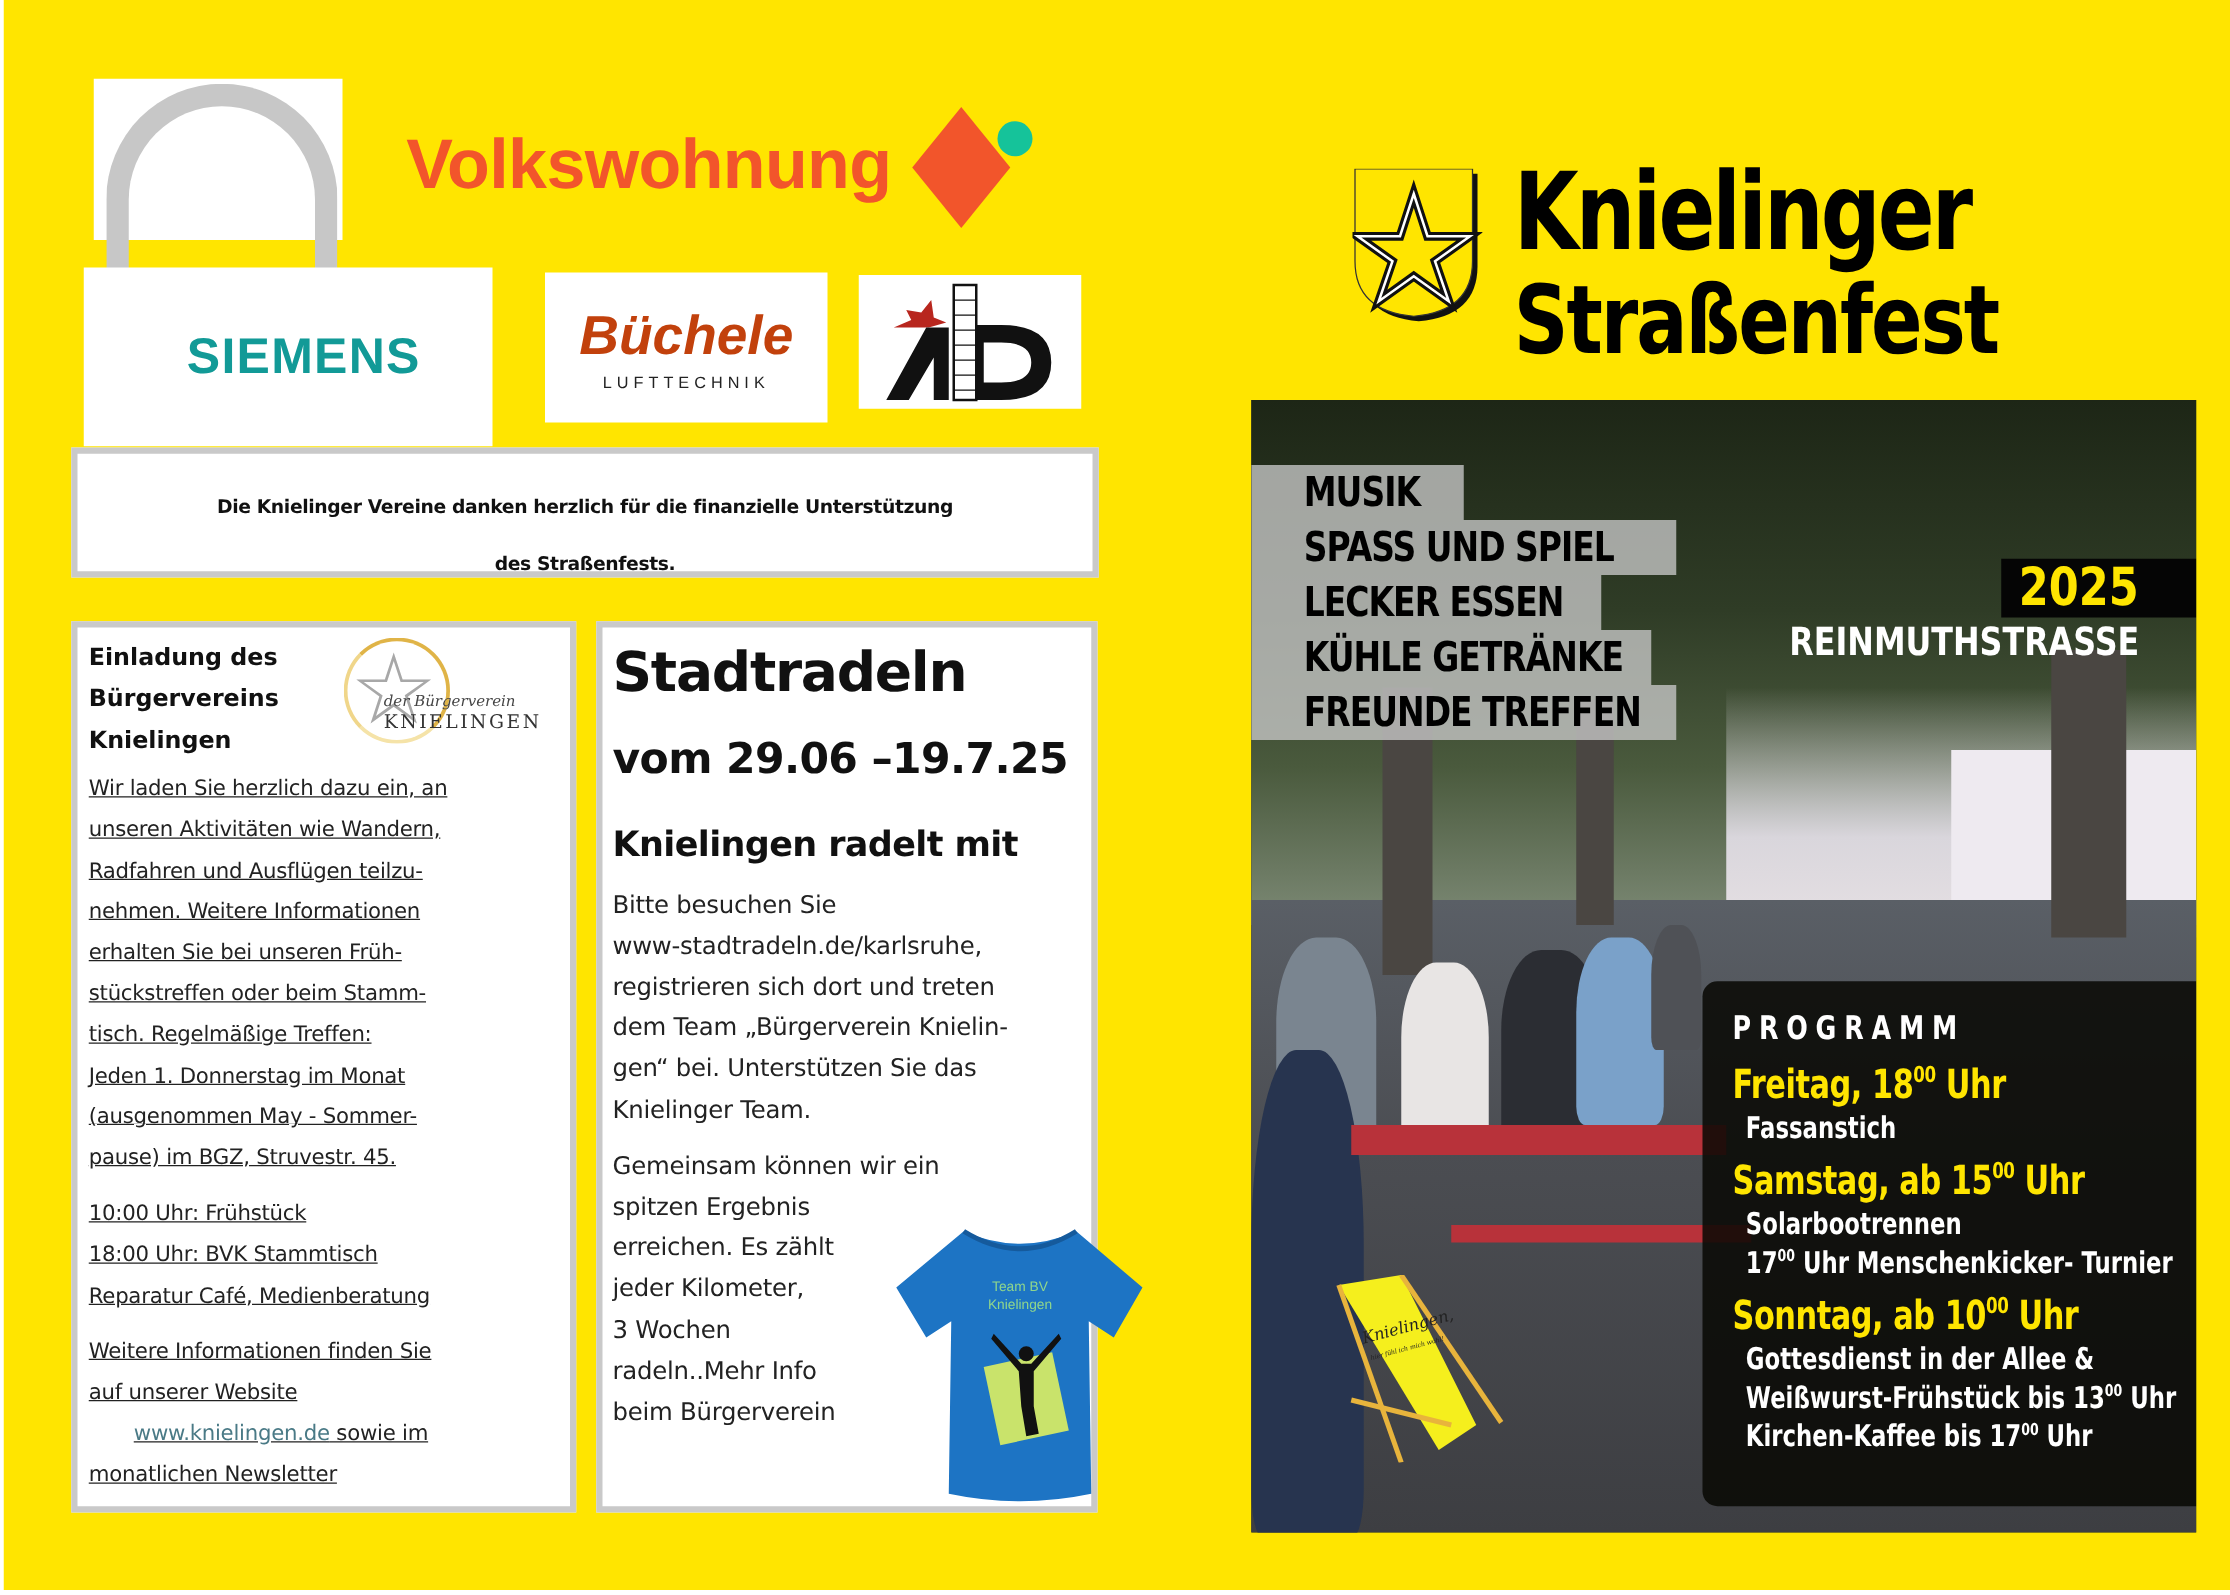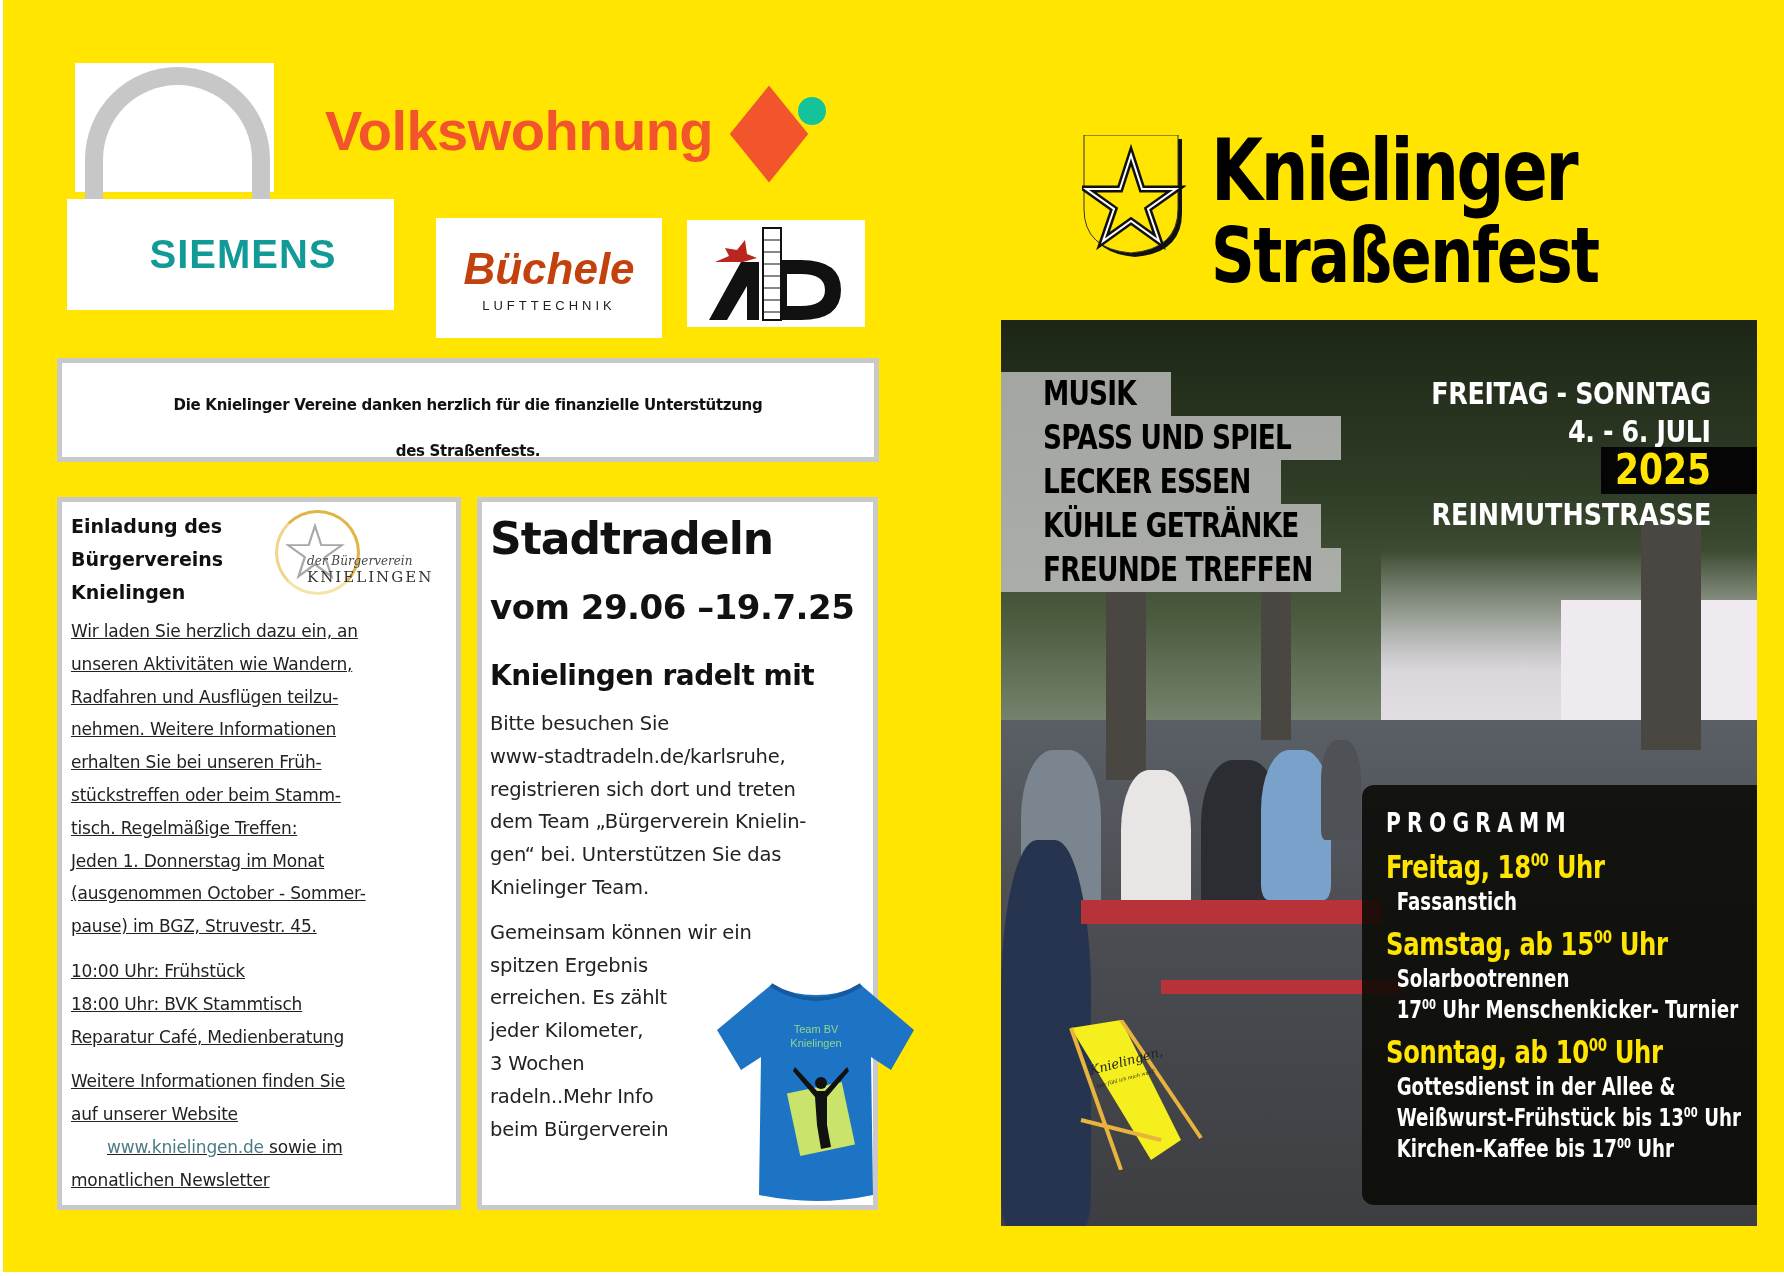--- a/index.html
+++ b/index.html
@@ -12,21 +12,21 @@
   
   .miro { left: 72px; top: 63px; width: 199px; height: 129px; background: #fff; }
   .miro .arc { position: absolute; left: 10px; top: 4px; width: 185px; height: 150px; border: 18px solid #c7c7c7; border-bottom: none; border-radius: 100px 100px 0 0; }
   .miro .txt { position: absolute; left: 0; bottom: 0; width: 199px; text-align: center; font-family: "Liberation Sans", sans-serif; font-weight: bold; font-size: 62px; letter-spacing: -2px; color: #1a5ca8; line-height: 66px; }
 
   
   .vw-text { left: 322px; top: 98px; font-family: "Liberation Sans", sans-serif; font-weight: bold; font-size: 56px; color: #f2552b; letter-spacing: -0.5px; }
   .vw-diamond { left: 735px; top: 103px; width: 62px; height: 62px; background: #f2552b; transform: rotate(45deg) skew(6deg,6deg); }
   .vw-dot { left: 795px; top: 97px; width: 28px; height: 28px; border-radius: 50%; background: #15c39a; }
 
-  .siemens { left: 64px; top: 199px; width: 327px; height: 111px; padding-left: 25px; }
+  .siemens { left: 64px; top: 214px; width: 327px; height: 143px; padding-left: 25px; }
   .siemens span { font-family: "Liberation Sans", sans-serif; font-weight: bold; font-size: 40px; color: #129a97; letter-spacing: 1px; }
   .buechele { left: 433px; top: 218px; width: 226px; height: 120px; flex-direction: column; }
   .buechele .b1 { font-family: "Liberation Sans", sans-serif; font-weight: bold; font-style: italic; font-size: 44px; color: #c2410c; }
   .buechele .b2 { font-family: "Liberation Sans", sans-serif; font-size: 13px; letter-spacing: 4px; color: #222; margin-top: 4px; }
   .md { left: 684px; top: 220px; width: 178px; height: 107px; }
 
   
   .box { background: #fff; border: 5px solid #c9c9c9; }
   .thanks { left: 54px; top: 358px; width: 822px; height: 104px; text-align: center; padding-top: 12px; }
   .thanks p { font-family: "DejaVu Sans", sans-serif; font-weight: bold; font-size: 15px; line-height: 31px; color: #111; letter-spacing: -0.3px; margin-top: 15px; }
@@ -144,21 +144,21 @@
     </div>
     <div class="lc-body" style="margin-top:6px">
       <div>Wir laden Sie herzlich dazu ein, an</div>
       <div>unseren Aktivitäten wie Wandern,</div>
       <div>Radfahren und Ausflügen teilzu-</div>
       <div>nehmen. Weitere Informationen</div>
       <div>erhalten Sie bei unseren Früh-</div>
       <div>stückstreffen oder beim Stamm-</div>
       <div>tisch. Regelmäßige Treffen:</div>
       <div>Jeden 1. Donnerstag im Monat</div>
-      <div>(ausgenommen October - Sommer-</div>
+      <div>(ausgenommen May - Sommer-</div>
       <div>pause) im BGZ, Struvestr. 45.</div>
     </div>
     <div class="gap"></div>
     <div class="lc-body">
       <div>10:00 Uhr: Frühstück</div>
       <div>18:00 Uhr: BVK Stammtisch</div>
       <div>Reparatur Café, Medienberatung</div>
     </div>
     <div class="gap"></div>
     <div class="lc-body">
@@ -249,24 +249,20 @@
     <div class="feat-bg" style="left:0;top:96px;width:340px;height:44px;"></div>
     <div class="feat-bg" style="left:0;top:140px;width:280px;height:44px;"></div>
     <div class="feat-bg" style="left:0;top:184px;width:320px;height:44px;"></div>
     <div class="feat-bg" style="left:0;top:228px;width:340px;height:44px;"></div>
     <div class="feat" style="top:52px;">MUSIK</div>
     <div class="feat" style="top:96px;">SPASS UND SPIEL</div>
     <div class="feat" style="top:140px;">LECKER ESSEN</div>
     <div class="feat" style="top:184px;">KÜHLE GETRÄNKE</div>
     <div class="feat" style="top:228px;">FREUNDE TREFFEN</div>
 
-    <div class="date-block">
-      <div class="dt">FREITAG - SONNTAG</div>
-      <div class="dt">4. - 6. JULI</div>
-    </div>
     <div class="year-bar"></div>
     <div class="year">2025</div>
     <div class="street">REINMUTHSTRASSE</div>
 
     <div class="prog">
       <div class="prog-h">PROGRAMM</div>
 
       <div class="day"><span>Freitag, 18</span><sup>00</sup><span> Uhr</span></div>
       <div class="evt">Fassanstich</div>
 

